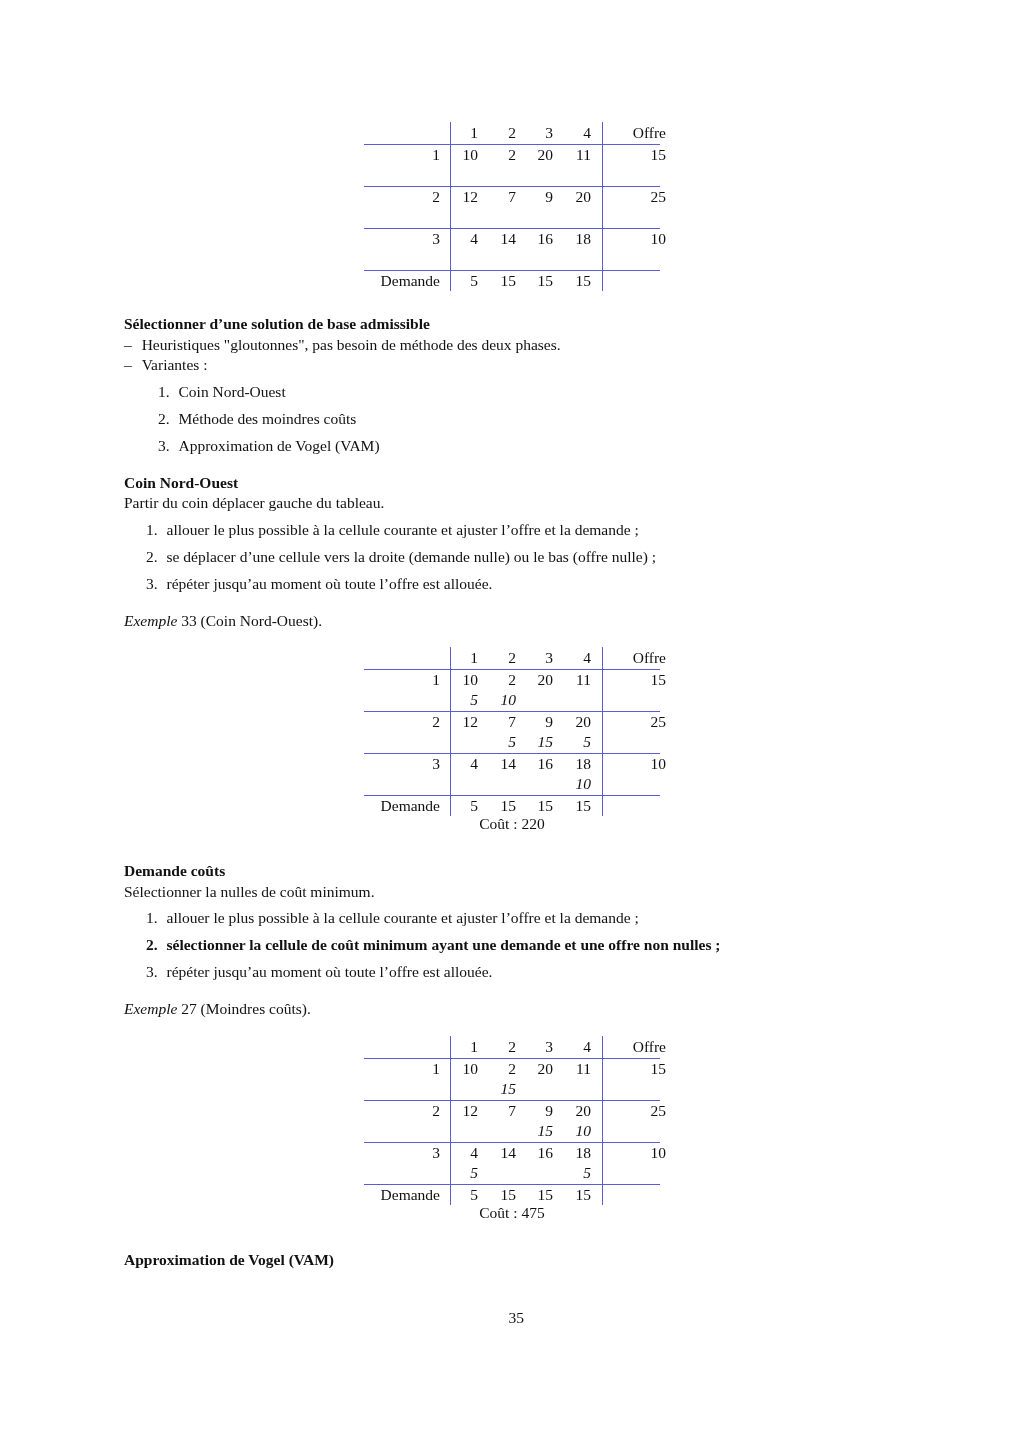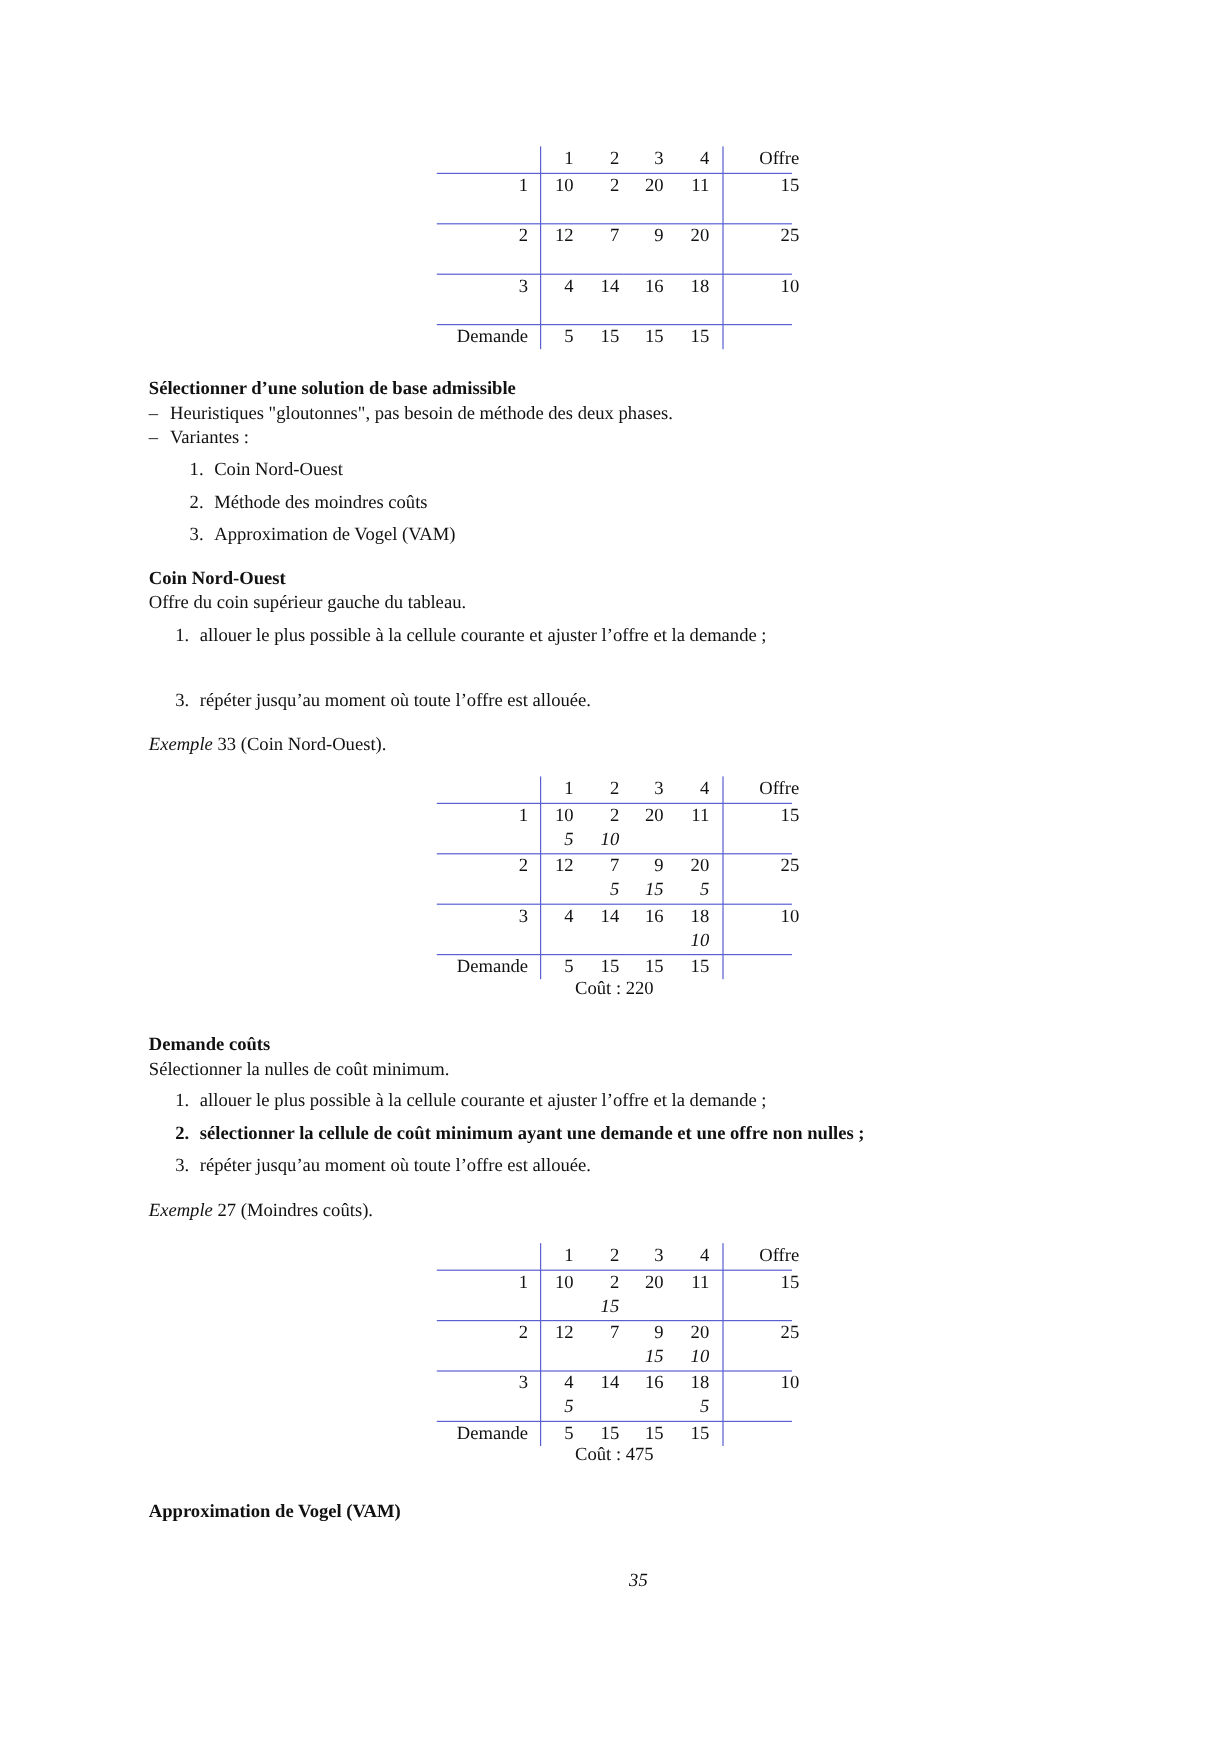--- a/index.html
+++ b/index.html
@@ -97,24 +97,28 @@
   <div class="list-item" style="left:158px; top:410px;">
     <span>2.</span>
     <span style="margin-left:5px;">Méthode des moindres coûts</span>
   </div>
   <div class="list-item" style="left:158px; top:437px;">
     <span>3.</span>
     <span style="margin-left:5px;">Approximation de Vogel (VAM)</span>
   </div>
 
   <div class="abs bold" style="left:124px; top:474px;">Coin Nord-Ouest</div>
-  <div class="abs" style="left:124px; top:494px;">Offre du coin supérieur gauche du tableau.</div>
+  <div class="abs" style="left:124px; top:494px;">Partir du coin déplacer gauche du tableau.</div>
   <div class="list-item" style="left:146px; top:521px;">
     <span>1.</span>
     <span style="margin-left:5px;">allouer le plus possible à la cellule courante et ajuster l’offre et la demande ;</span>
+  </div>
+  <div class="list-item" style="left:146px; top:548px;">
+    <span>2.</span>
+    <span style="margin-left:5px;">se déplacer d’une cellule vers la droite (demande nulle) ou le bas (offre nulle) ;</span>
   </div>
   <div class="list-item" style="left:146px; top:575px;">
     <span>3.</span>
     <span style="margin-left:5px;">répéter jusqu’au moment où toute l’offre est allouée.</span>
   </div>
   <div class="abs" style="left:124px; top:612px;">
     <span class="ital">Exemple</span><span> 33 (Coin Nord-Ouest).</span>
   </div>
 
   <div class="ttable" style="top:647px;">
@@ -270,14 +274,14 @@
       <span class="cell c-1">5</span>
       <span class="cell c-2">15</span>
       <span class="cell c-3">15</span>
       <span class="cell c-4">15</span>
     </div>
     <div class="cost" style="left:78px; top:168px;">Coût : 475</div>
   </div>
 
   <div class="abs bold" style="left:124px; top:1251px;">Approximation de Vogel (VAM)</div>
 
-  <div class="abs" style="left:512px; top:1309px; width:40px; text-align:center;font-style:italic;">35</div>
+  <div class="abs" style="left:484px; top:1309px; width:40px; text-align:right;">35</div>
 </div>
 
 </body></html>

